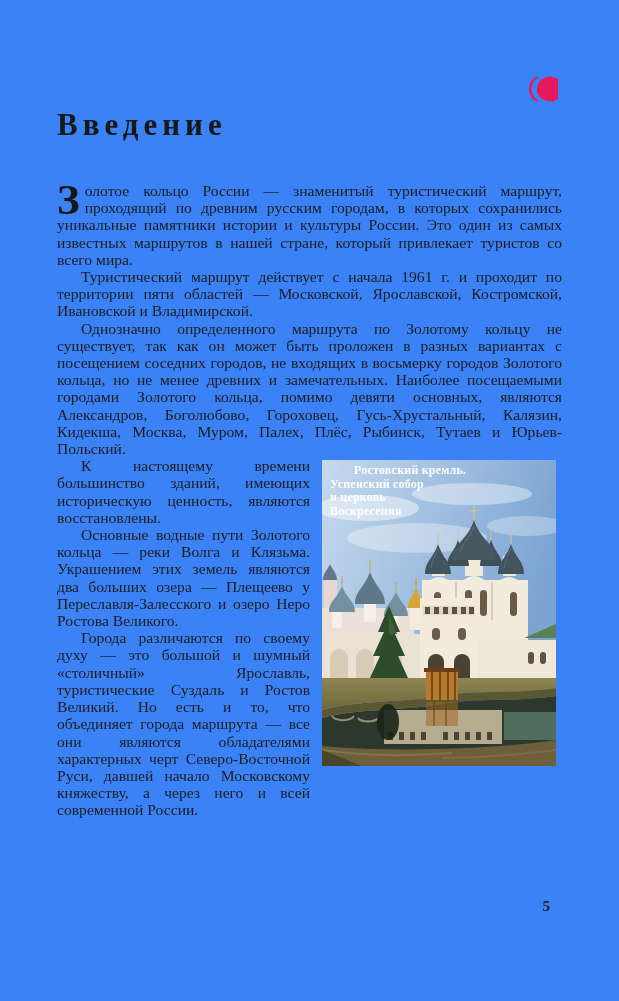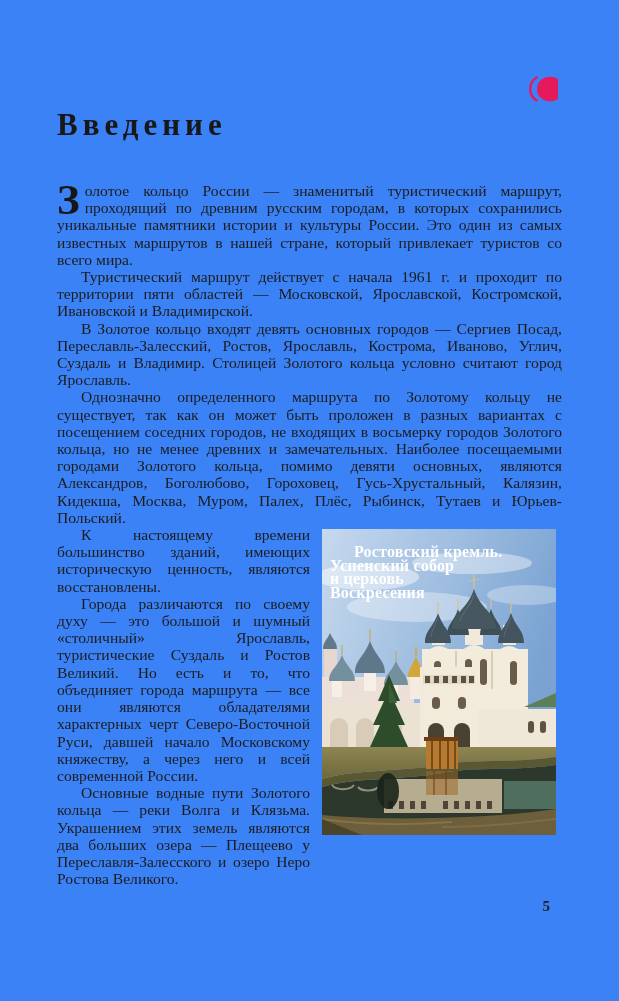--- a/index.html
+++ b/index.html
@@ -38,25 +38,25 @@
   }
   .photo-wrap{
     float:right;
     width:234px;height:306px;
     margin:3px 6px 80px 12px;
     position:relative;
     display:block;
   }
   .photo-wrap svg{display:block;}
   .photo-caption{
-    position:absolute;top:16px;left:8px;
+    position:absolute;top:4px;left:8px;
     color:#ffffff;
     font-family:"Liberation Serif", serif;
     font-weight:bold;
-    font-size:16px;line-height:13.5px;
+    font-size:12px;line-height:13.5px;
     white-space:pre-line;
     letter-spacing:.2px;
   }
   .page-number{
     position:absolute;top:898px;right:69px;
     font-size:15px;font-weight:bold;color:#222;
   }
 </style>
 </head>
 <body>
@@ -71,21 +71,20 @@
   </div>
 
   <h1 class="title">Введение</h1>
 
   <div class="body-text">
 
     <p class="para first"><span class="dropcap">З</span><span>олотое кольцо России — знаменитый туристический маршрут, проходящий по древним русским городам, в которых сохранились уникальные памятники истории и культуры России. Это один из самых известных маршрутов в нашей стране, который привлекает туристов со всего мира.</span></p>
 
     <p class="para">Туристический маршрут действует с начала 1961 г. и проходит по территории пяти областей — Московской, Ярославской, Костромской, Ивановской и Владимирской.</p>
 
-    <p class="para">В Золотое кольцо входят девять основных городов — Сергиев Посад, Переславль-Залесский, Ростов, Ярославль, Кострома, Иваново, Углич, Суздаль и Владимир. Столицей Золотого кольца условно считают город Ярославль.</p>
 
     <p class="para">Однозначно определенного маршрута по Золотому кольцу не существует, так как он может быть проложен в разных вариантах с посещением соседних городов, не входящих в восьмерку городов Золотого кольца, но не менее древних и замечательных. Наиболее посещаемыми городами Золотого кольца, помимо девяти основных, являются Александров, Боголюбово, Гороховец, Гусь-Хрустальный, Калязин, Кидекша, Москва, Муром, Палех, Плёс, Рыбинск, Тутаев и Юрьев-Польский.</p>
 
     <p class="para">
       <span class="photo-wrap">
         <svg width="234" height="306" viewBox="0 0 234 306">
           <defs>
             <linearGradient id="sky" x1="0" y1="0" x2="1" y2="0.35">
               <stop offset="0" stop-color="#c6d9ee"></stop>
               <stop offset="0.55" stop-color="#9dbcdf"></stop>
@@ -211,21 +210,21 @@
           <polygon points="0,290 40,306 0,306" fill="#4a452a"></polygon>
         </svg>
         <span class="photo-caption">Ростовский кремль.
 Успенский собор
 и церковь
 Воскресения</span>
       </span>
       <span>К настоящему времени большинство зданий, имеющих историческую ценность, являются восстановлены.</span>
     </p>
 
+    <p class="para">Основные водные пути Золотого кольца — реки Волга и Клязьма. Украшением этих земель являются два больших озера — Плещеево у Переславля-Залесского и озеро Неро Ростова Великого.</p>
+
     <p class="para">Города различаются по своему духу — это большой и шумный «столичный» Ярославль, туристические Суздаль и Ростов Великий. Но есть и то, что объединяет города маршрута — все они являются  обладателями характерных черт Северо-Восточной Руси, давшей начало Московскому княжеству, а через него и всей современной России.</p>
 
-    <p class="para">Основные водные пути Золотого кольца — реки Волга и Клязьма. Украшением этих земель являются два больших озера — Плещеево у Переславля-Залесского и озеро Неро Ростова Великого.</p>
-
   </div>
 
   <div class="page-number">5</div>
 
 </div>
 
 </body></html>

